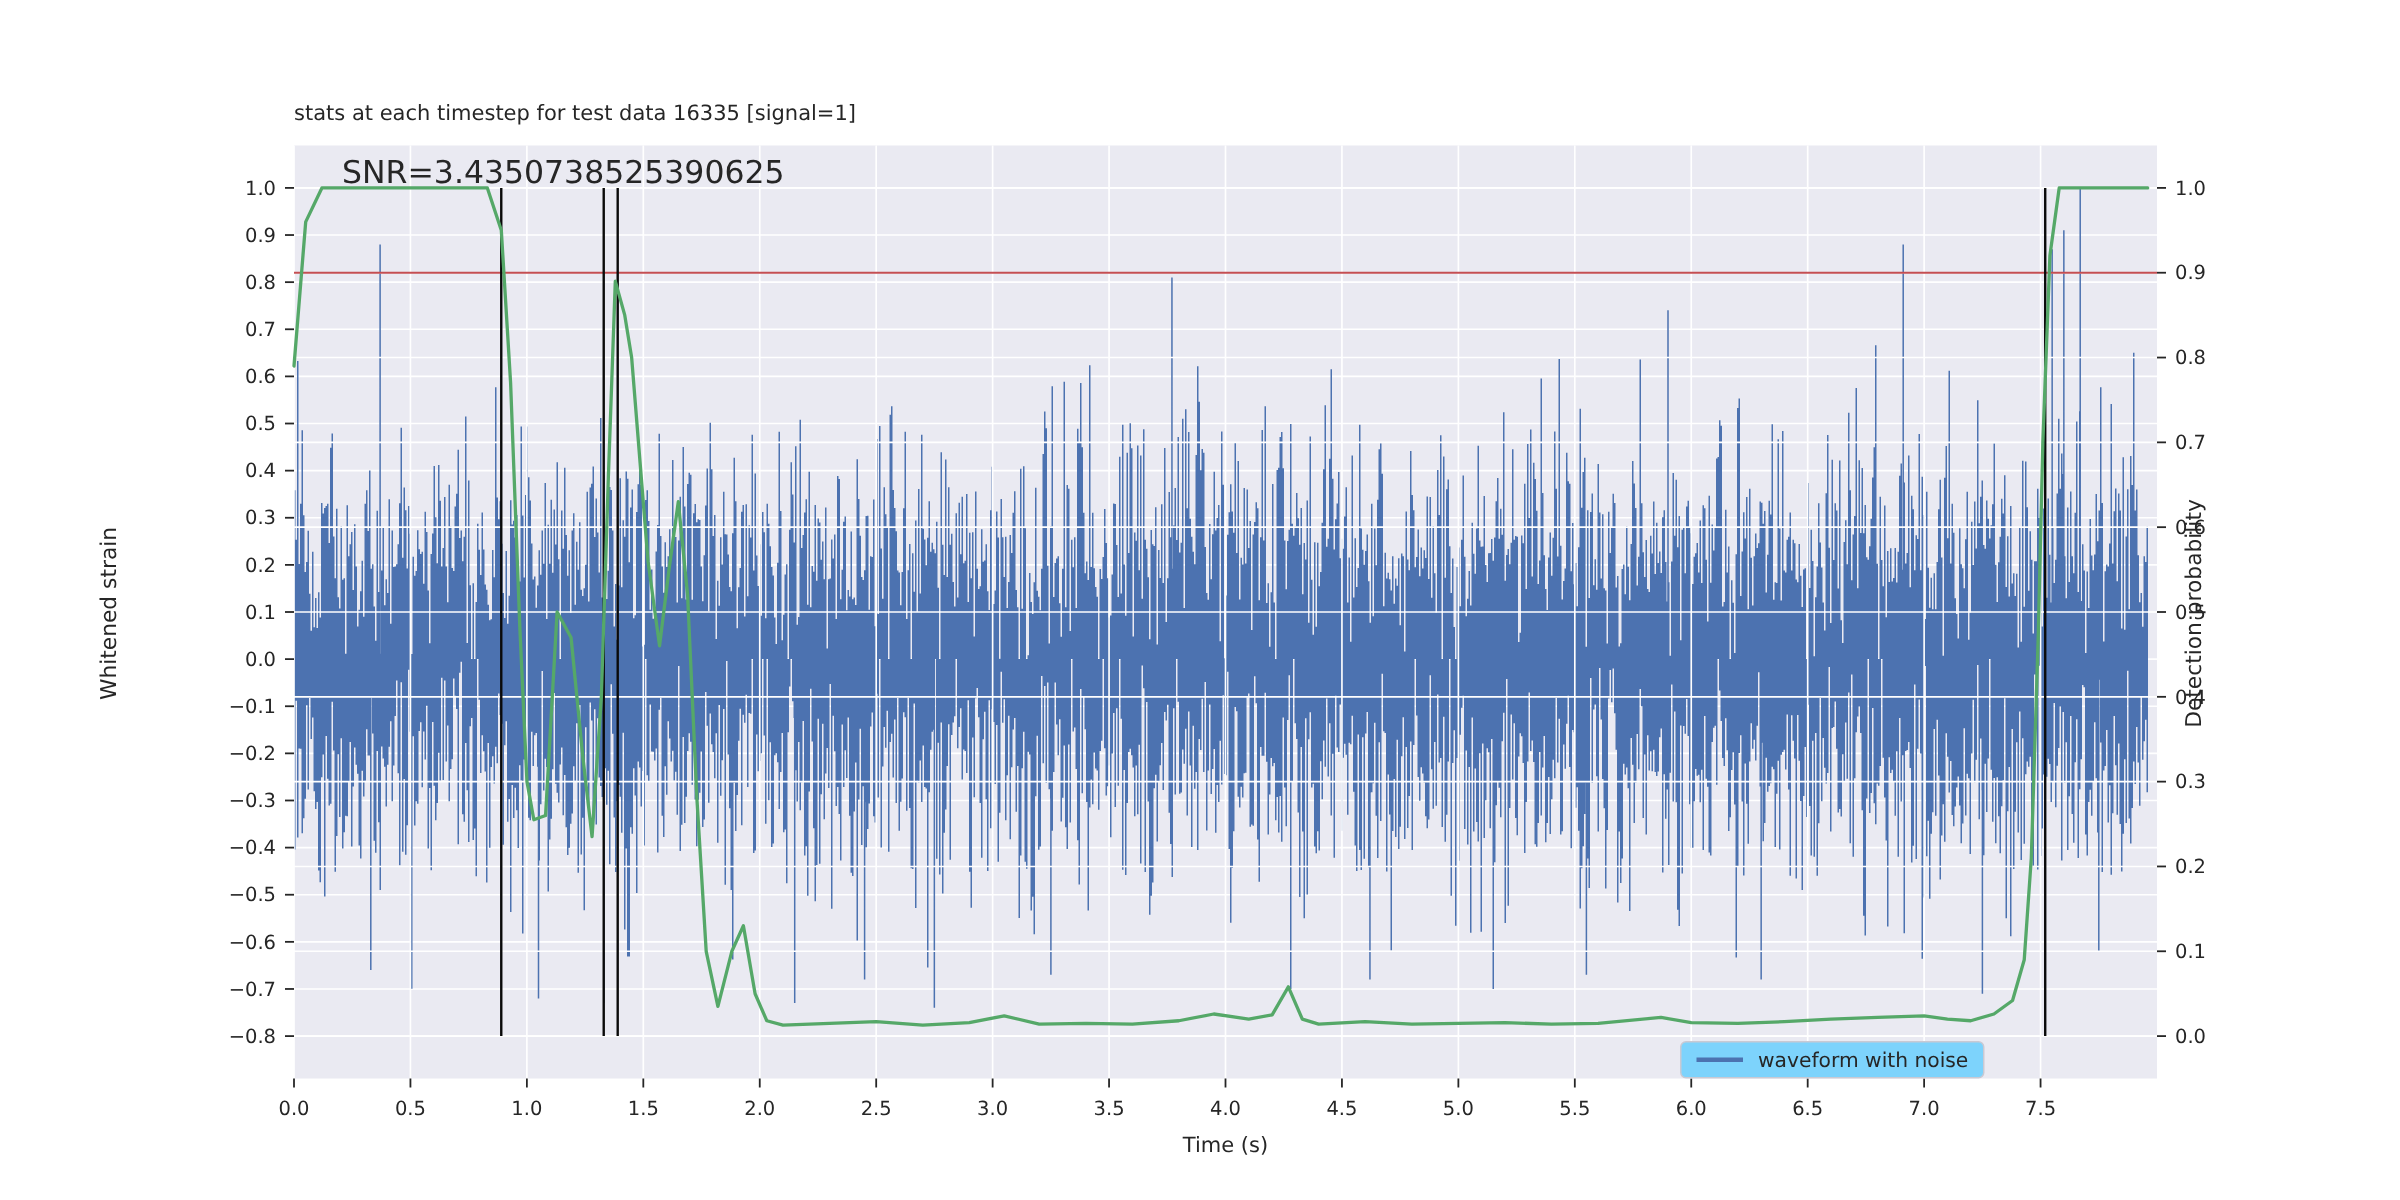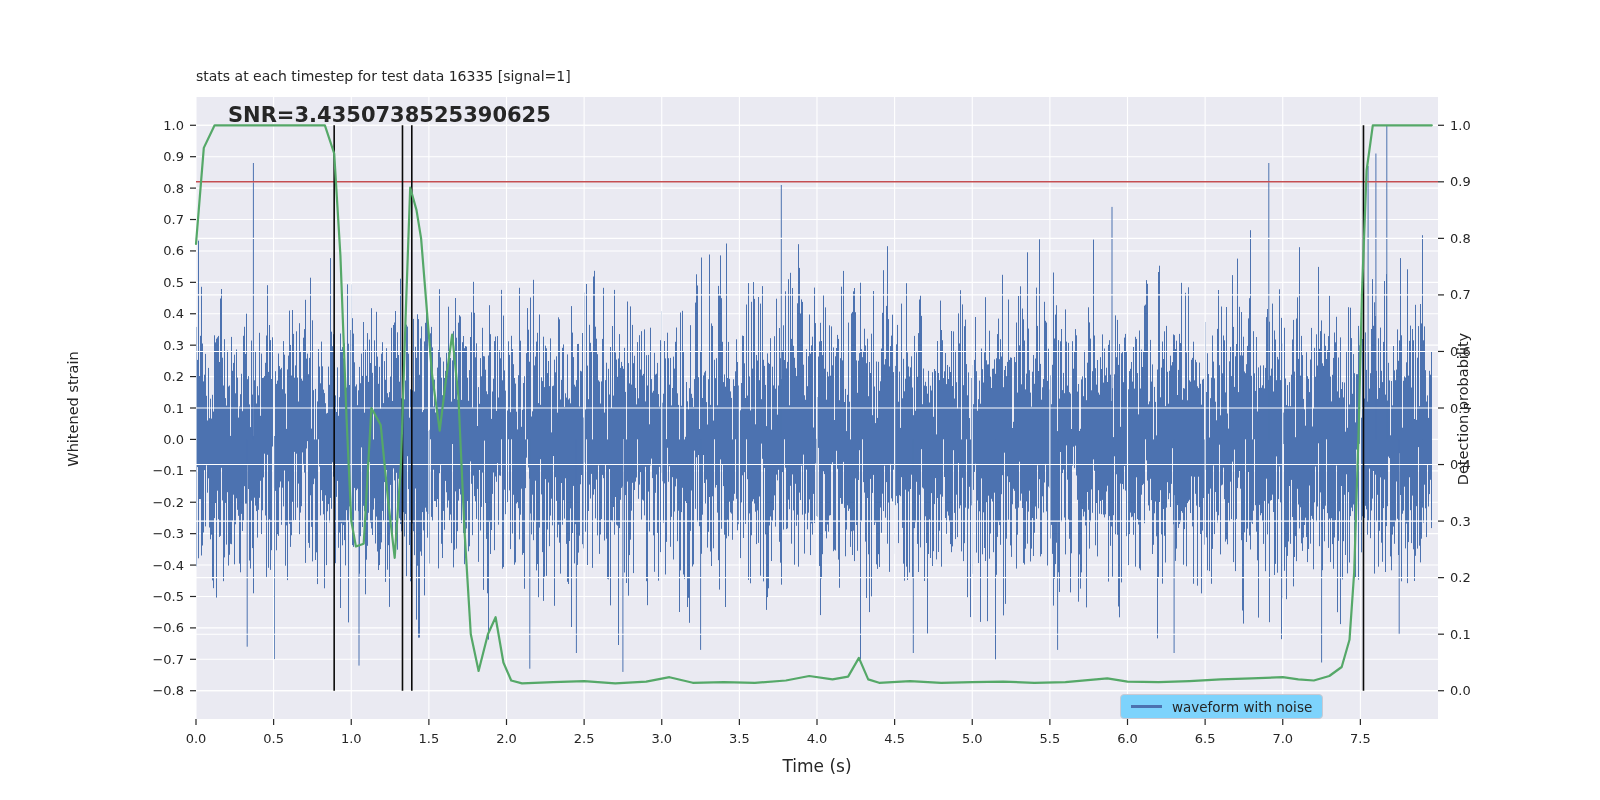--- a/index.html
+++ b/index.html
@@ -6,21 +6,21 @@
   .fig{position:relative;width:1600px;height:800px;background:#ffffff;
        font-family:"DejaVu Sans","Liberation Sans",sans-serif;overflow:hidden;}
   .fig svg{position:absolute;left:0;top:0;}
   .title{position:absolute;left:196px;top:68px;width:1242px;text-align:left;
          font-size:14px;color:#262626;}
   .ylab{position:absolute;font-size:14.5px;color:#262626;white-space:nowrap;
         transform:rotate(-90deg);transform-origin:center center;}
   .ylab.left{left:-37px;top:401px;width:220px;text-align:center;}
   .ylab.right{left:1353px;top:401px;width:220px;text-align:center;}
   .xlab{position:absolute;left:196px;top:756px;width:1242px;text-align:center;
-        font-size:17px;color:#262626;}
+        font-size:14px;color:#262626;}
   .ann{position:absolute;top:103px;font-size:21px;color:#262626;white-space:nowrap;}
   .ann .it{font-style:italic;}
   .ann sub{font-size:15px;font-style:italic;}
   .legend{position:absolute;left:1120px;top:694px;height:25px;
           background:#7dd3fc;border:1px solid #c9c9d3;border-radius:4px;
           display:flex;align-items:center;padding:0 10px;box-sizing:border-box;}
   .legend .sample{display:inline-block;width:31px;height:2.2px;background:#4c72b0;
           margin-right:10px;}
   .legend .lab{font-size:13.5px;color:#262626;white-space:nowrap;}
 </style>
@@ -172,21 +172,21 @@
       <line x1="1205.125" x2="1205.125" y1="719" y2="725" stroke="#262626" stroke-width="1.2"></line>
       <text x="1205.125" y="743" text-anchor="middle" font-size="13px" fill="#262626">6.5</text>
       <line x1="1282.75" x2="1282.75" y1="719" y2="725" stroke="#262626" stroke-width="1.2"></line>
       <text x="1282.75" y="743" text-anchor="middle" font-size="13px" fill="#262626">7.0</text>
       <line x1="1360.375" x2="1360.375" y1="719" y2="725" stroke="#262626" stroke-width="1.2"></line>
       <text x="1360.375" y="743" text-anchor="middle" font-size="13px" fill="#262626">7.5</text>
     </svg>
 
   <div class="title">stats at each timestep for test data 16335 [signal=1]</div>
 
-  <div class="ann" style="left:228px;font-weight:bold;">
+  <div class="ann" style="left:228px;">
     <span>SNR=3.4350738525390625</span>
   </div>
 
   <div class="ylab left">Whitened strain</div>
   <div class="ylab right">Detection probability</div>
   <div class="xlab">Time (s)</div>
 
   <div class="legend">
     <span class="sample"></span>
     <span class="lab">waveform with noise</span>

